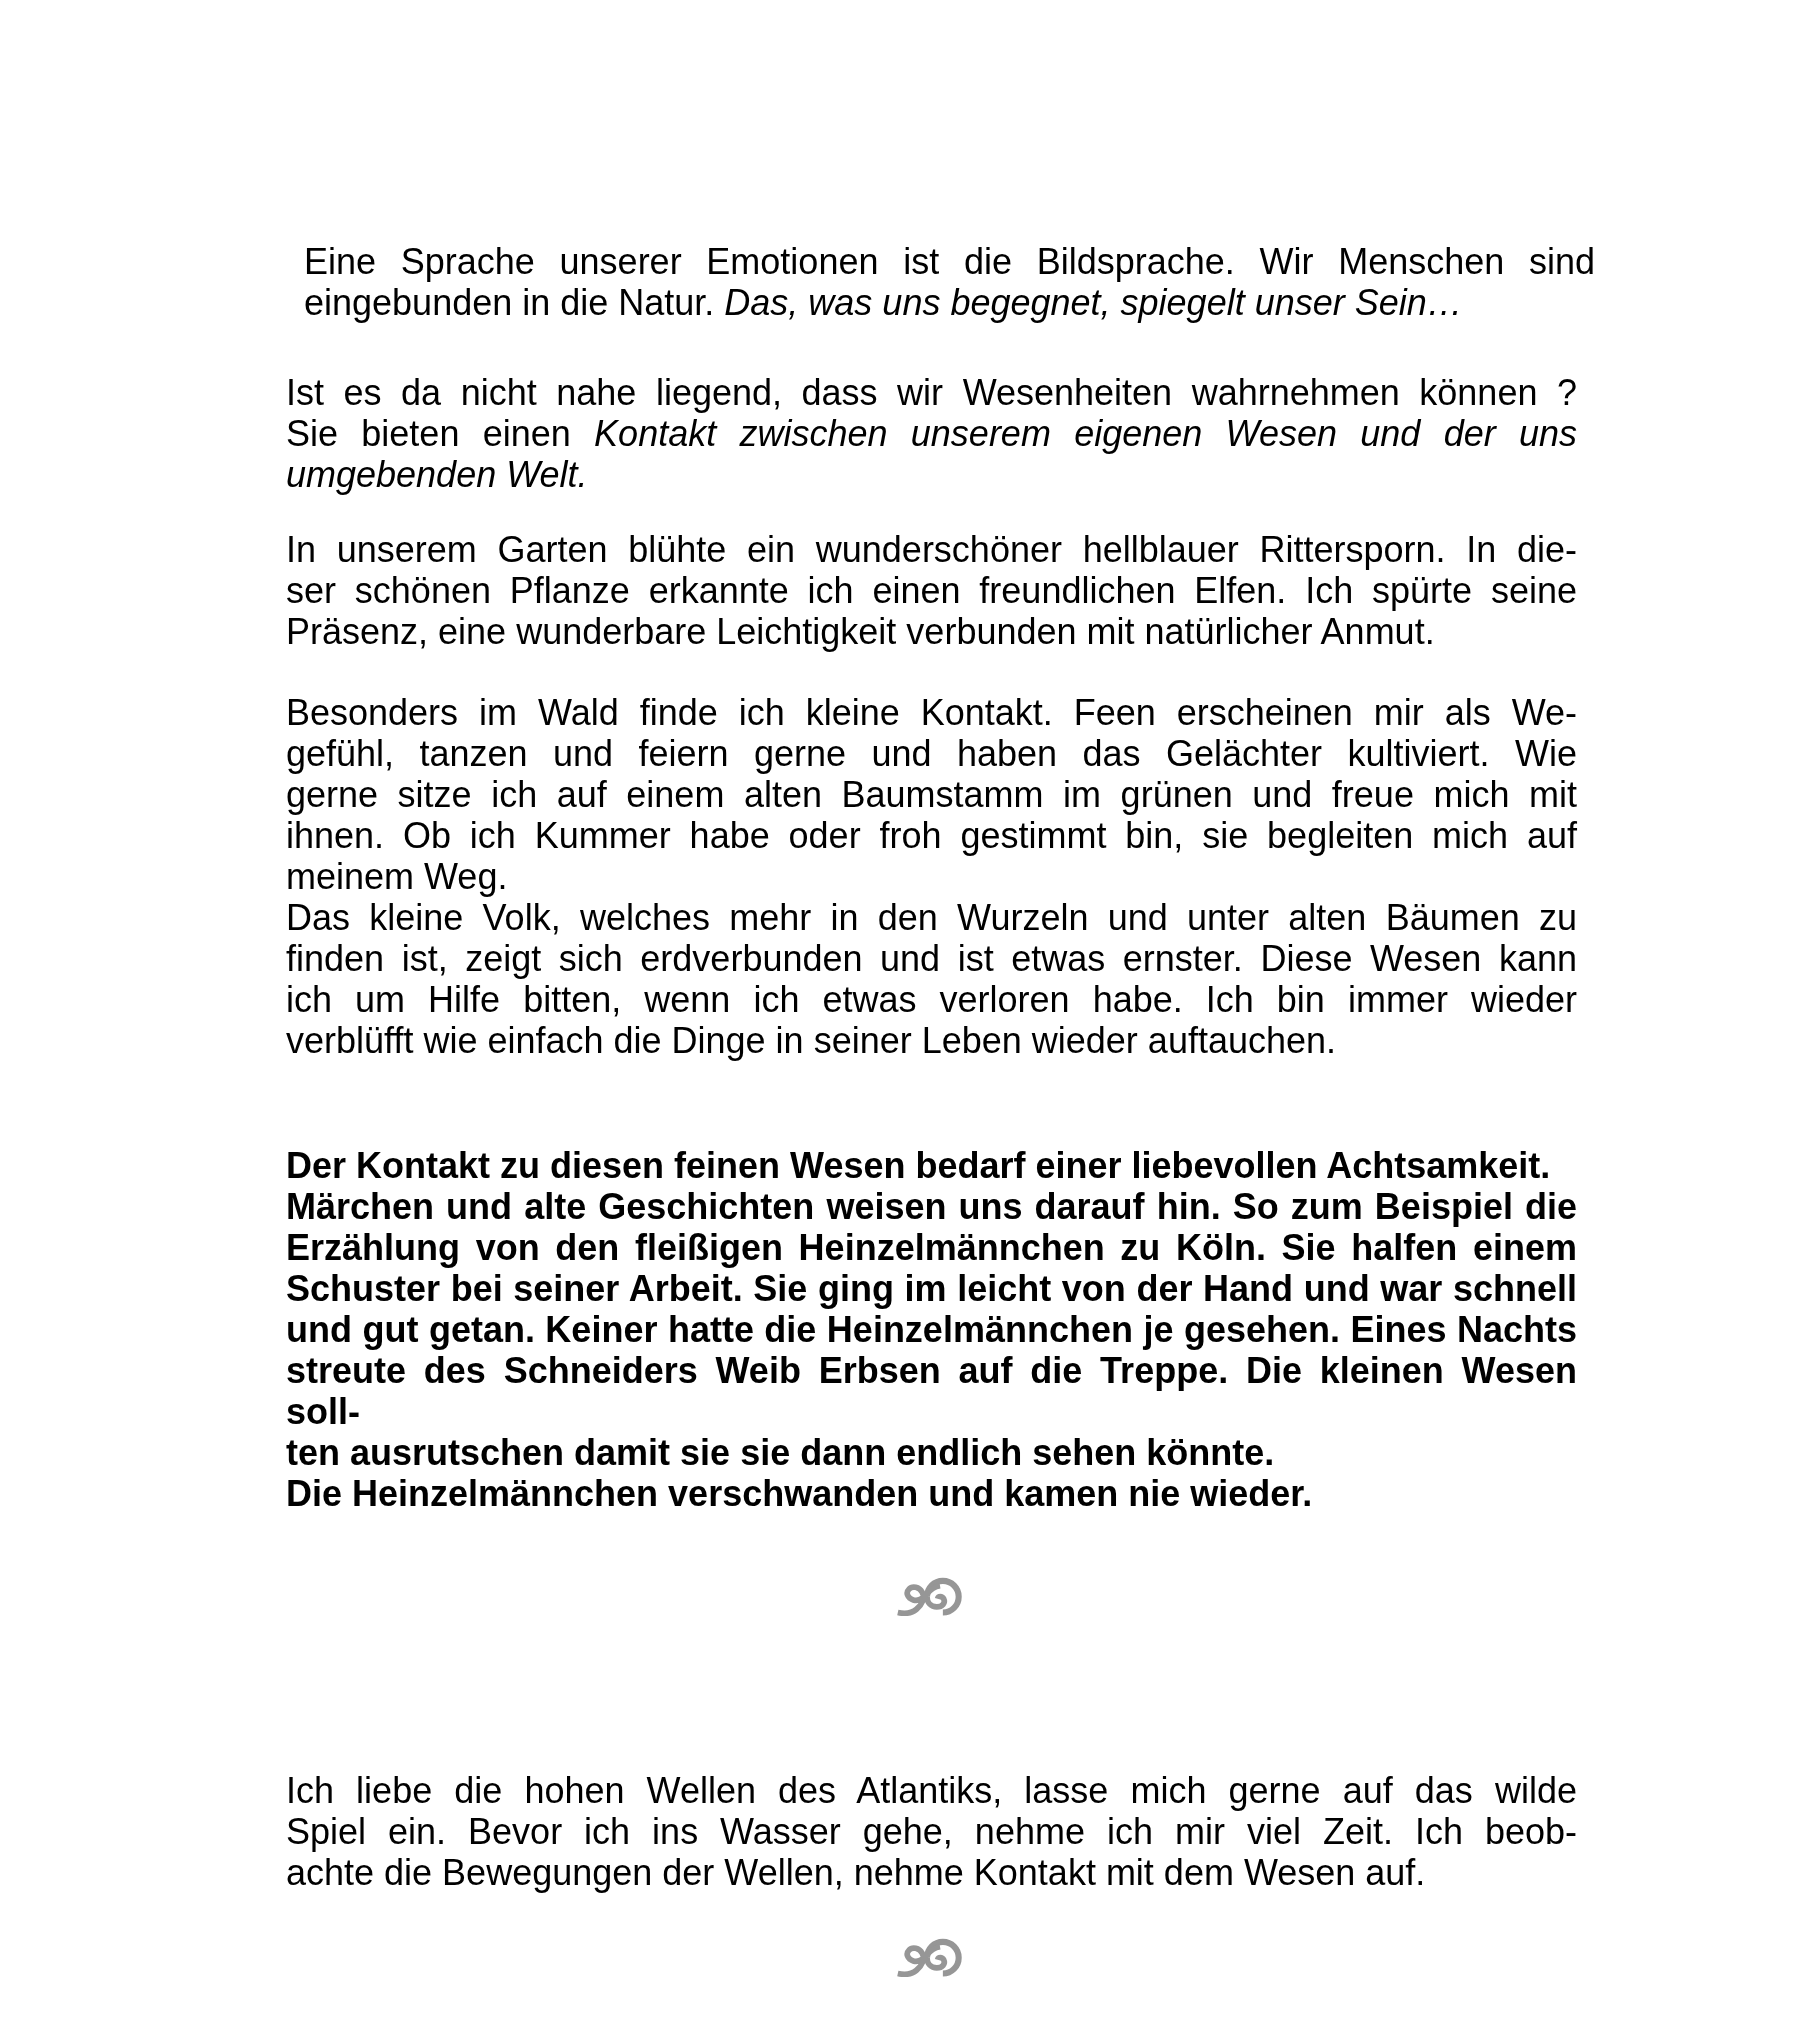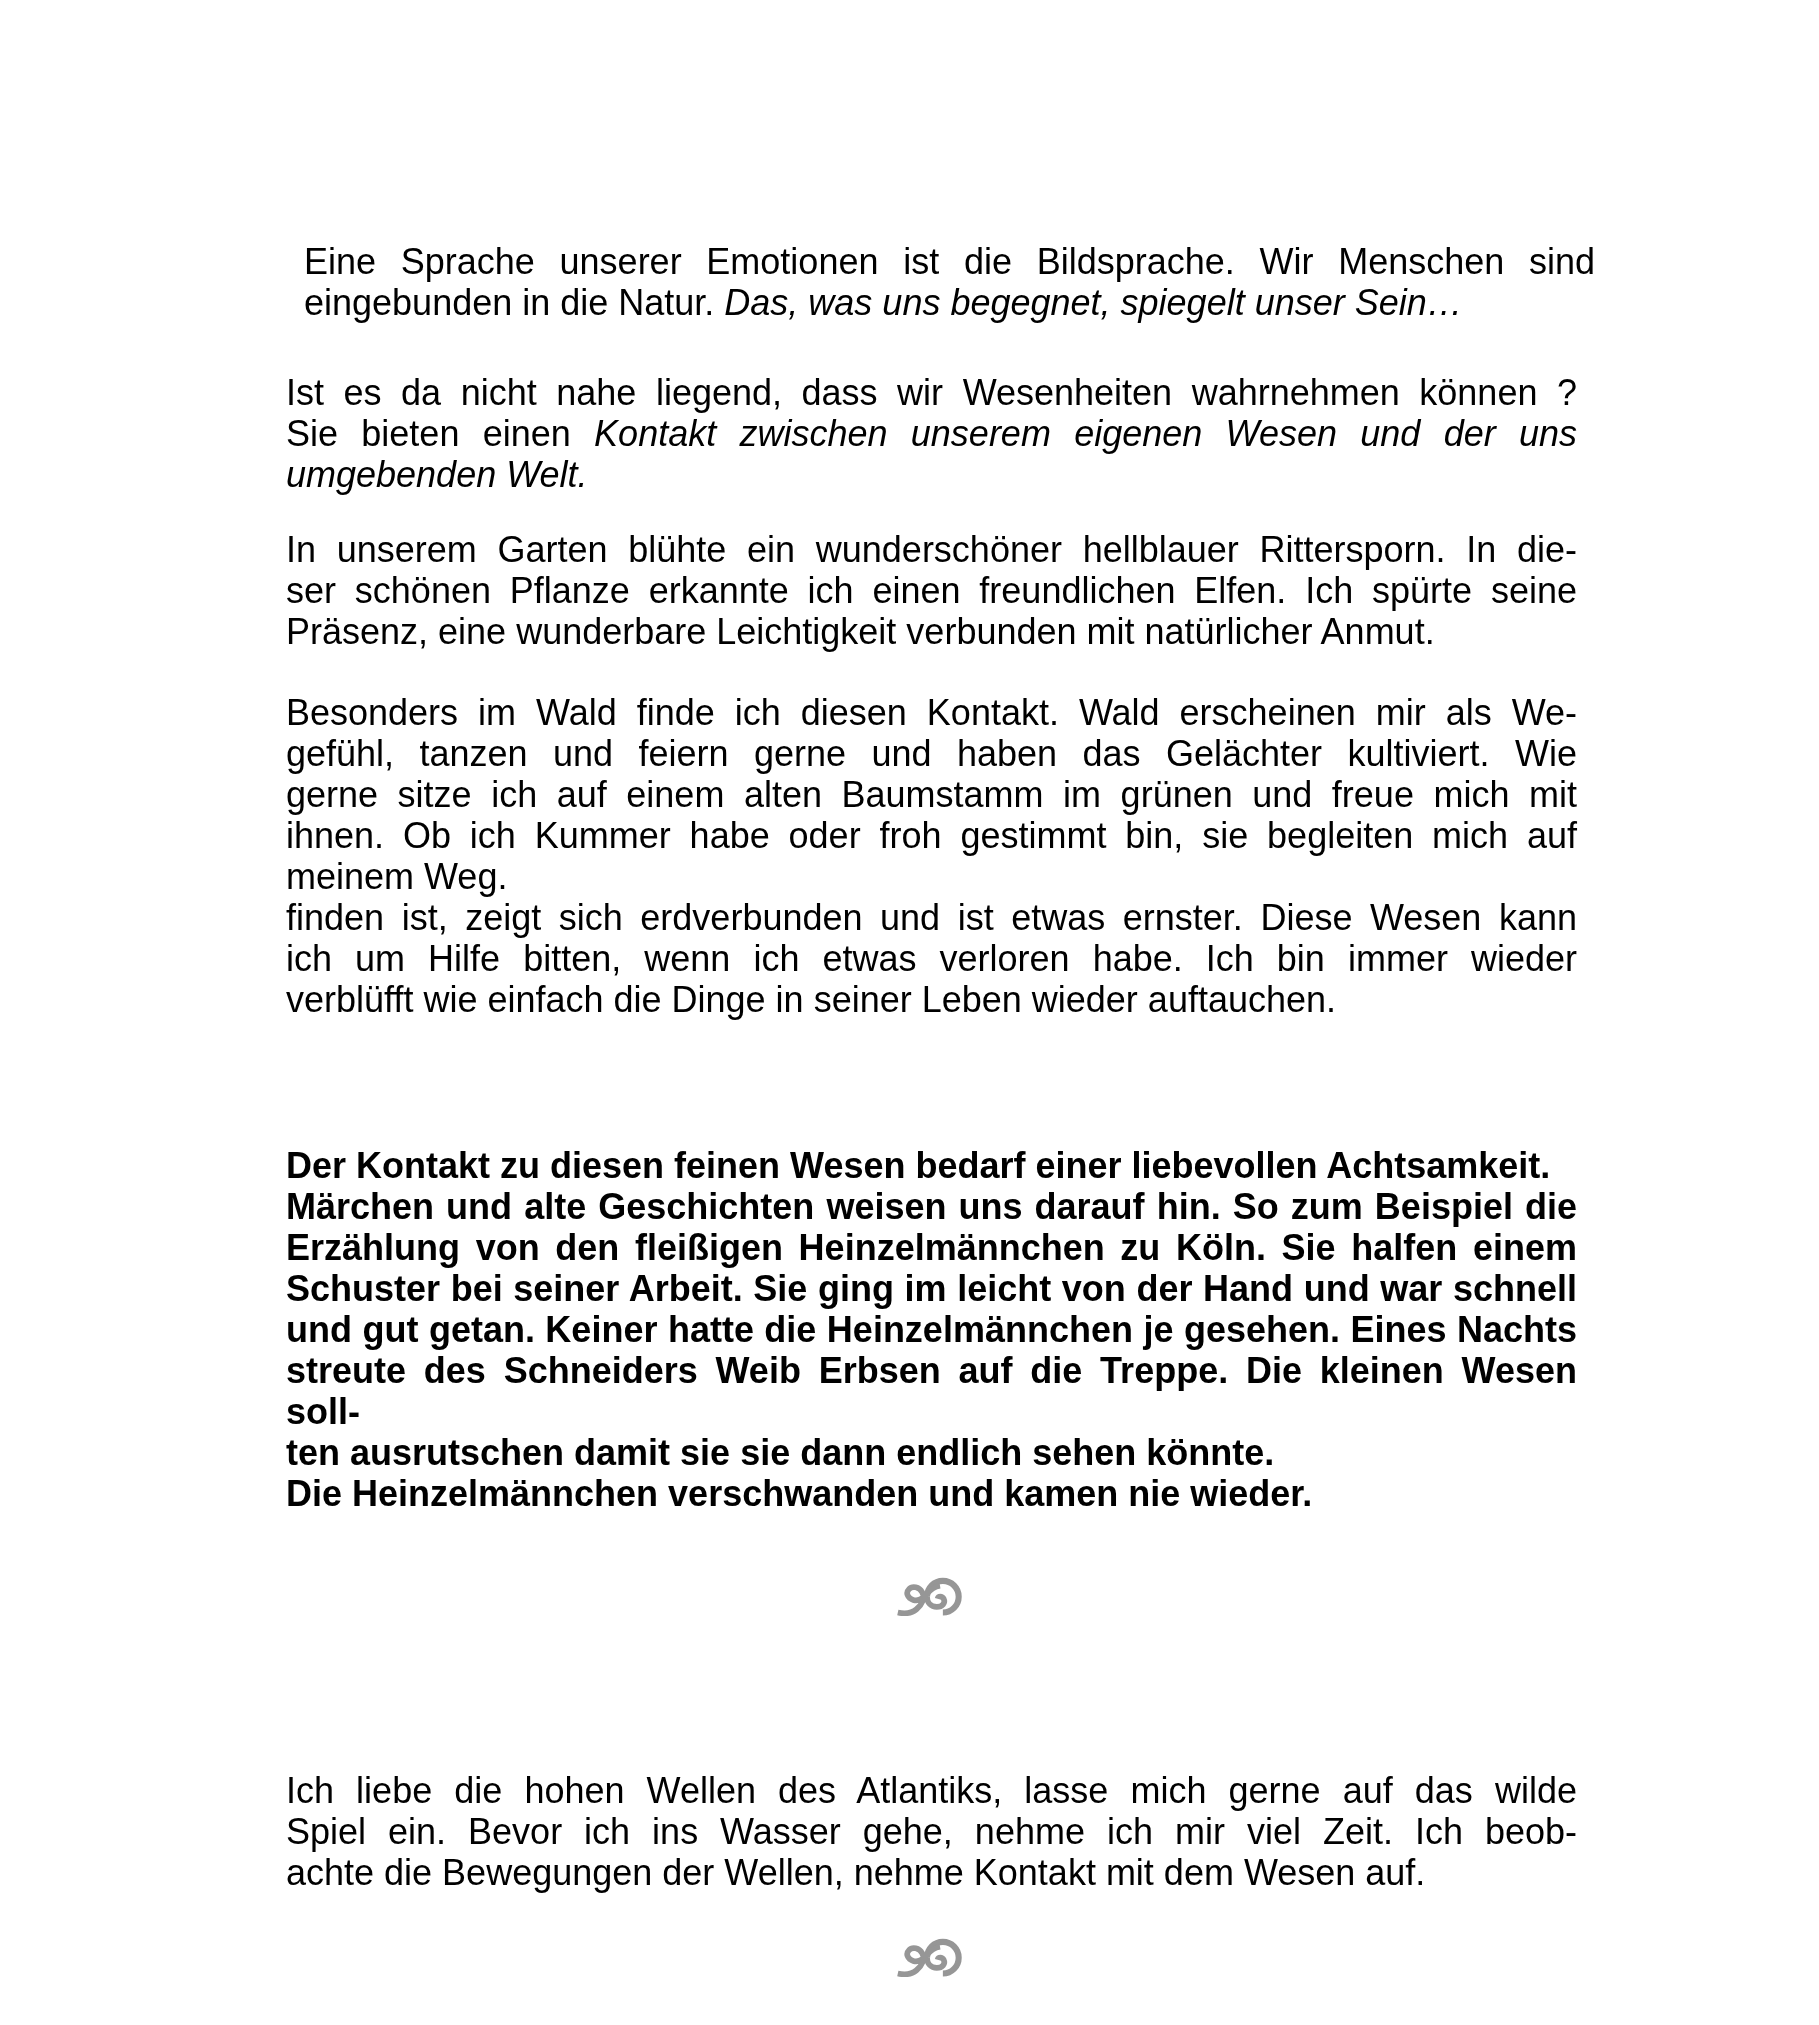--- a/index.html
+++ b/index.html
@@ -25,25 +25,26 @@
         <div class="line just"><span>Ist es da nicht nahe liegend, dass wir Wesenheiten wahrnehmen können ?</span></div>
         <div class="line just"><span>Sie bieten einen </span><span class="it">Kontakt zwischen unserem eigenen Wesen und der uns</span></div>
         <div class="line"><span class="it">umgebenden Welt.</span></div>
       </div>
       <div class="para" style="top: 529px;">
         <div class="line just"><span>In unserem Garten blühte ein wunderschöner hellblauer Rittersporn. In die-</span></div>
         <div class="line just"><span>ser schönen Pflanze erkannte ich einen freundlichen Elfen. Ich spürte seine</span></div>
         <div class="line"><span>Präsenz, eine wunderbare Leichtigkeit verbunden mit natürlicher Anmut.</span></div>
       </div>
       <div class="para" style="top: 692px;">
-        <div class="line just"><span>Besonders im Wald finde ich diesen Kontakt. Wald erscheinen mir als We-</span></div>
+        <div class="line just"><span>Besonders im Wald finde ich kleine Kontakt. Feen erscheinen mir als We-</span></div>
         <div class="line just"><span>gefühl, tanzen und feiern gerne und haben das Gelächter kultiviert. Wie</span></div>
         <div class="line just"><span>gerne sitze ich auf einem alten Baumstamm im grünen und freue mich mit</span></div>
         <div class="line just"><span>ihnen. Ob ich Kummer habe oder froh gestimmt bin, sie begleiten mich auf</span></div>
         <div class="line"><span>meinem Weg.</span></div>
+        <div class="line just"><span>Das kleine Volk, welches mehr in den Wurzeln und unter alten Bäumen zu</span></div>
         <div class="line just"><span>finden ist, zeigt sich erdverbunden und ist etwas ernster. Diese Wesen kann</span></div>
         <div class="line just"><span>ich um Hilfe bitten, wenn ich etwas verloren habe. Ich bin immer wieder</span></div>
         <div class="line"><span>verblüfft wie einfach die Dinge in seiner Leben wieder auftauchen.</span></div>
       </div>
       <div class="para" style="top: 1145px; font-weight: bold;">
         <div class="line"><span>Der Kontakt zu diesen feinen Wesen bedarf einer liebevollen Achtsamkeit.</span></div>
         <div class="line just"><span>Märchen und alte Geschichten weisen uns darauf hin. So zum Beispiel die</span></div>
         <div class="line just"><span>Erzählung von den fleißigen Heinzelmännchen zu Köln. Sie halfen einem</span></div>
         <div class="line just"><span>Schuster bei seiner Arbeit. Sie ging im leicht von der Hand und war schnell</span></div>
         <div class="line just"><span>und gut getan. Keiner hatte die Heinzelmännchen je gesehen. Eines Nachts</span></div>

